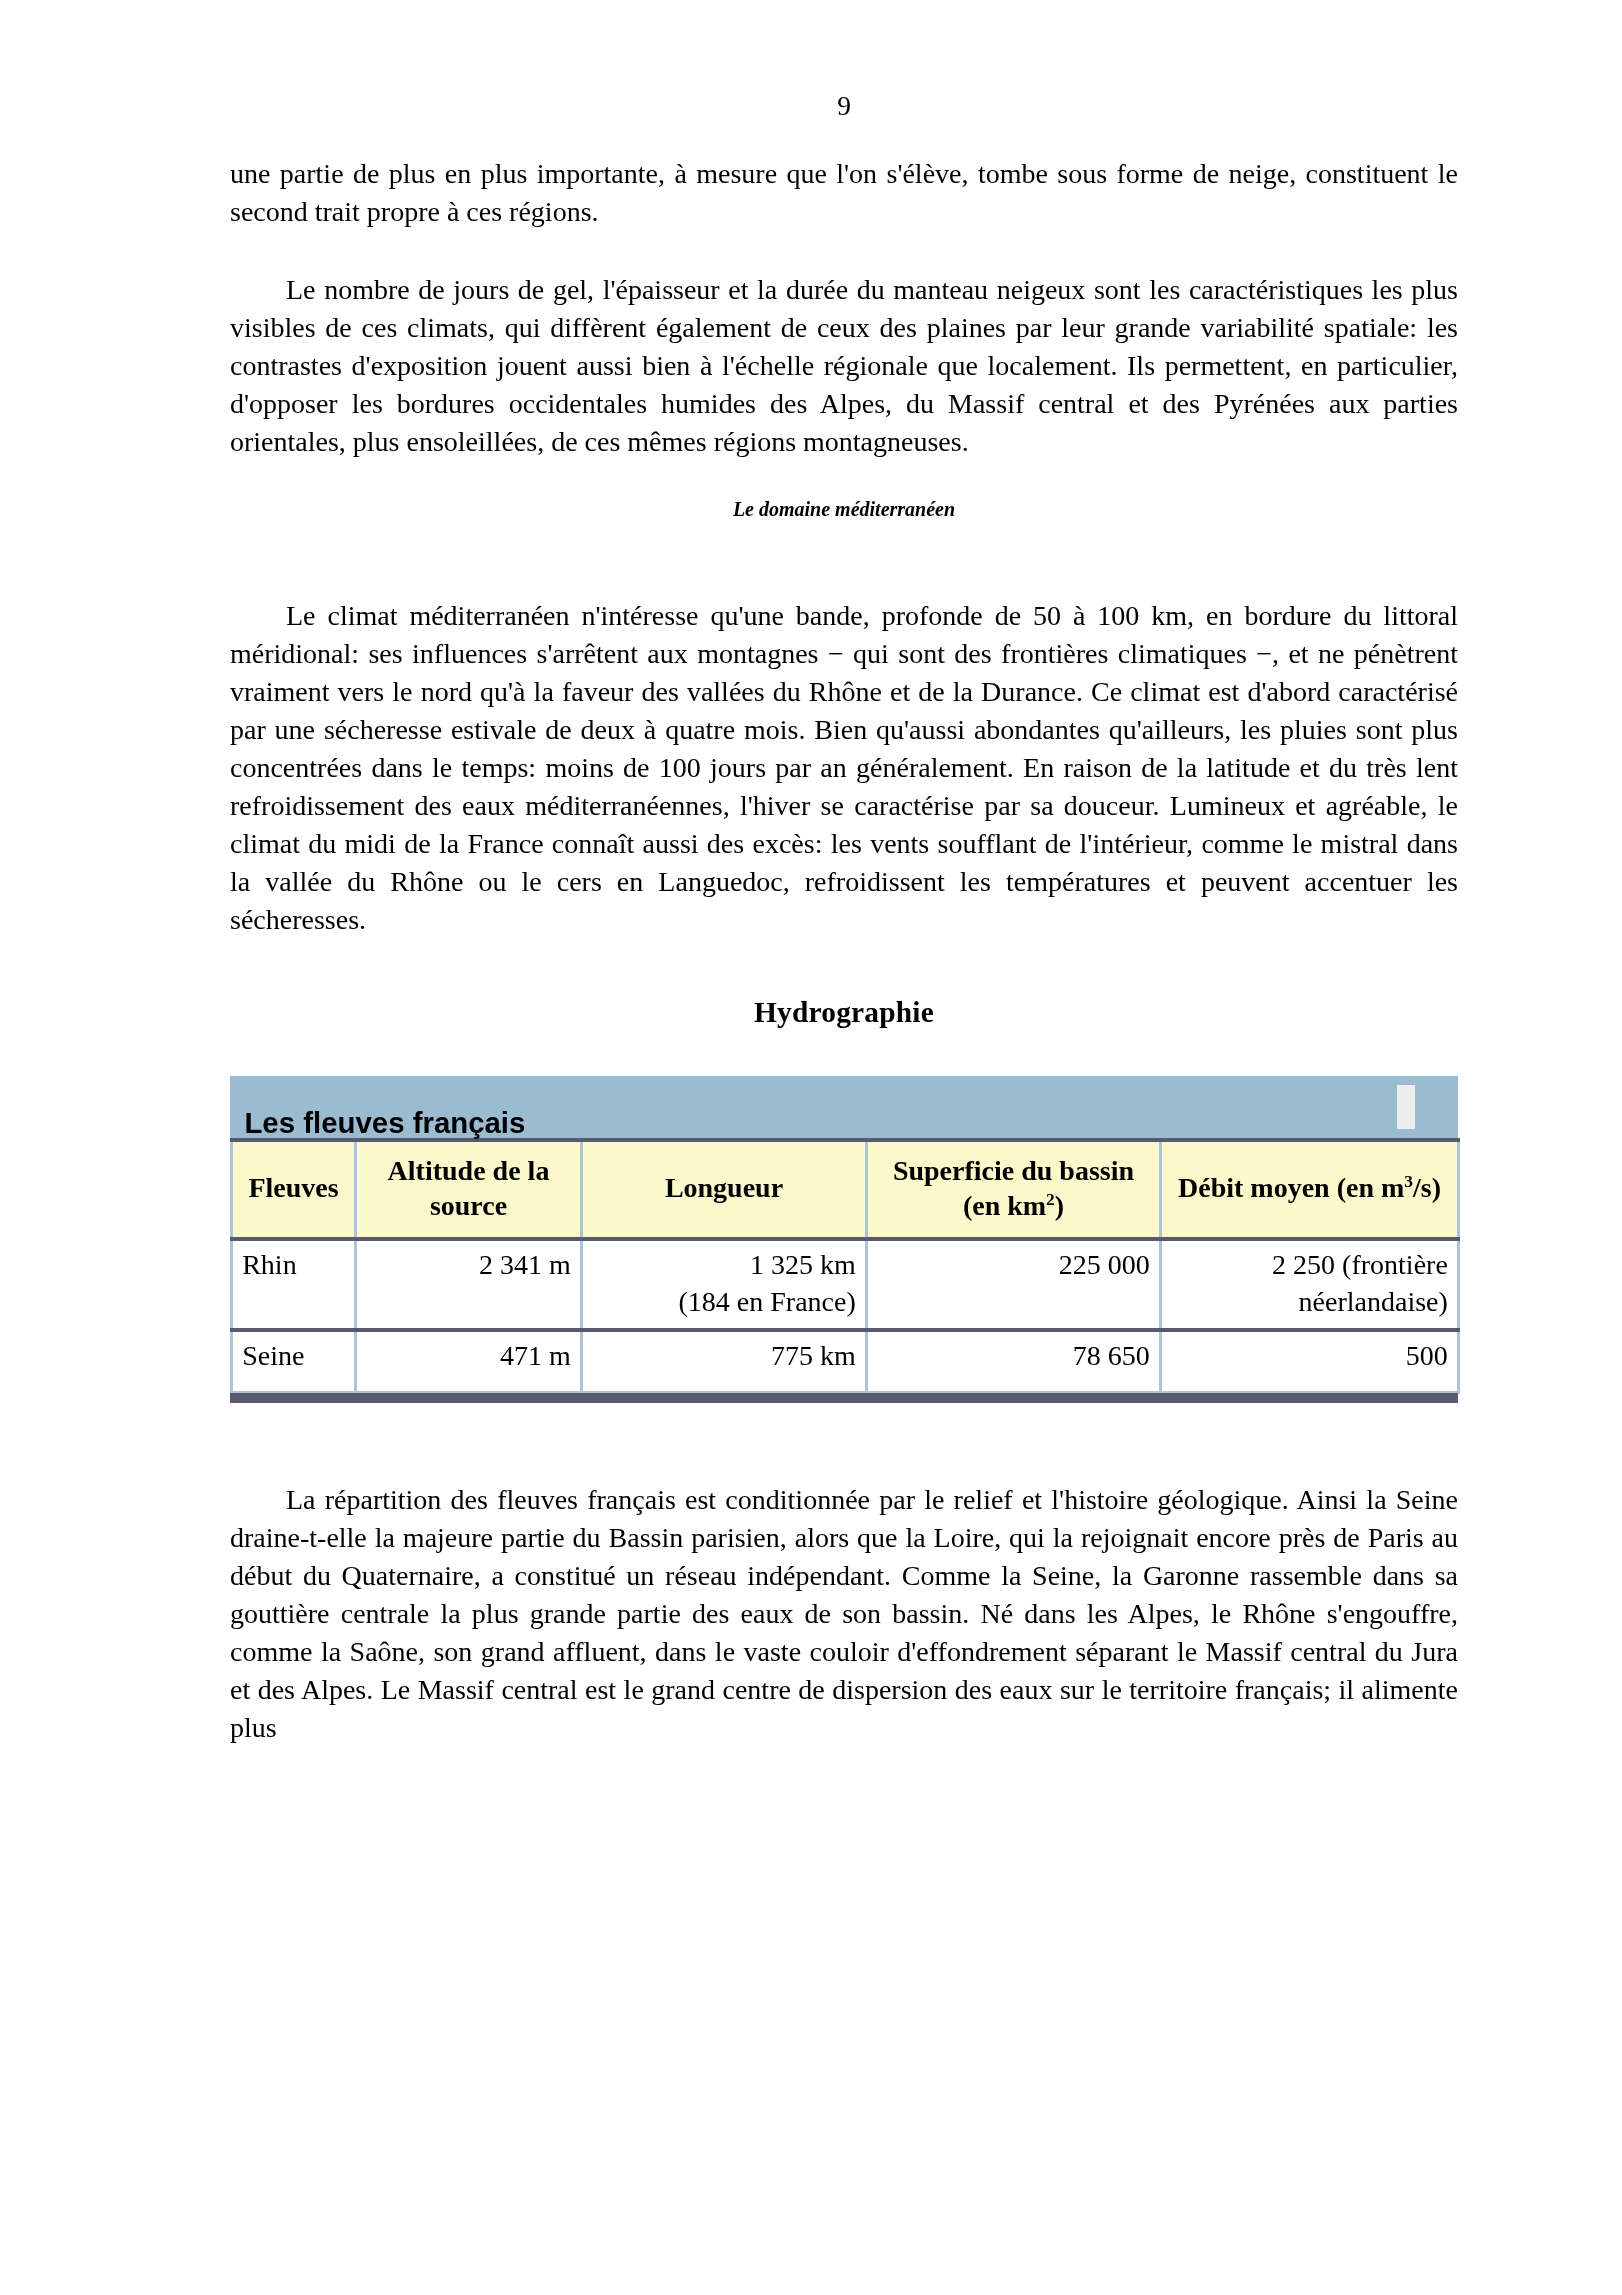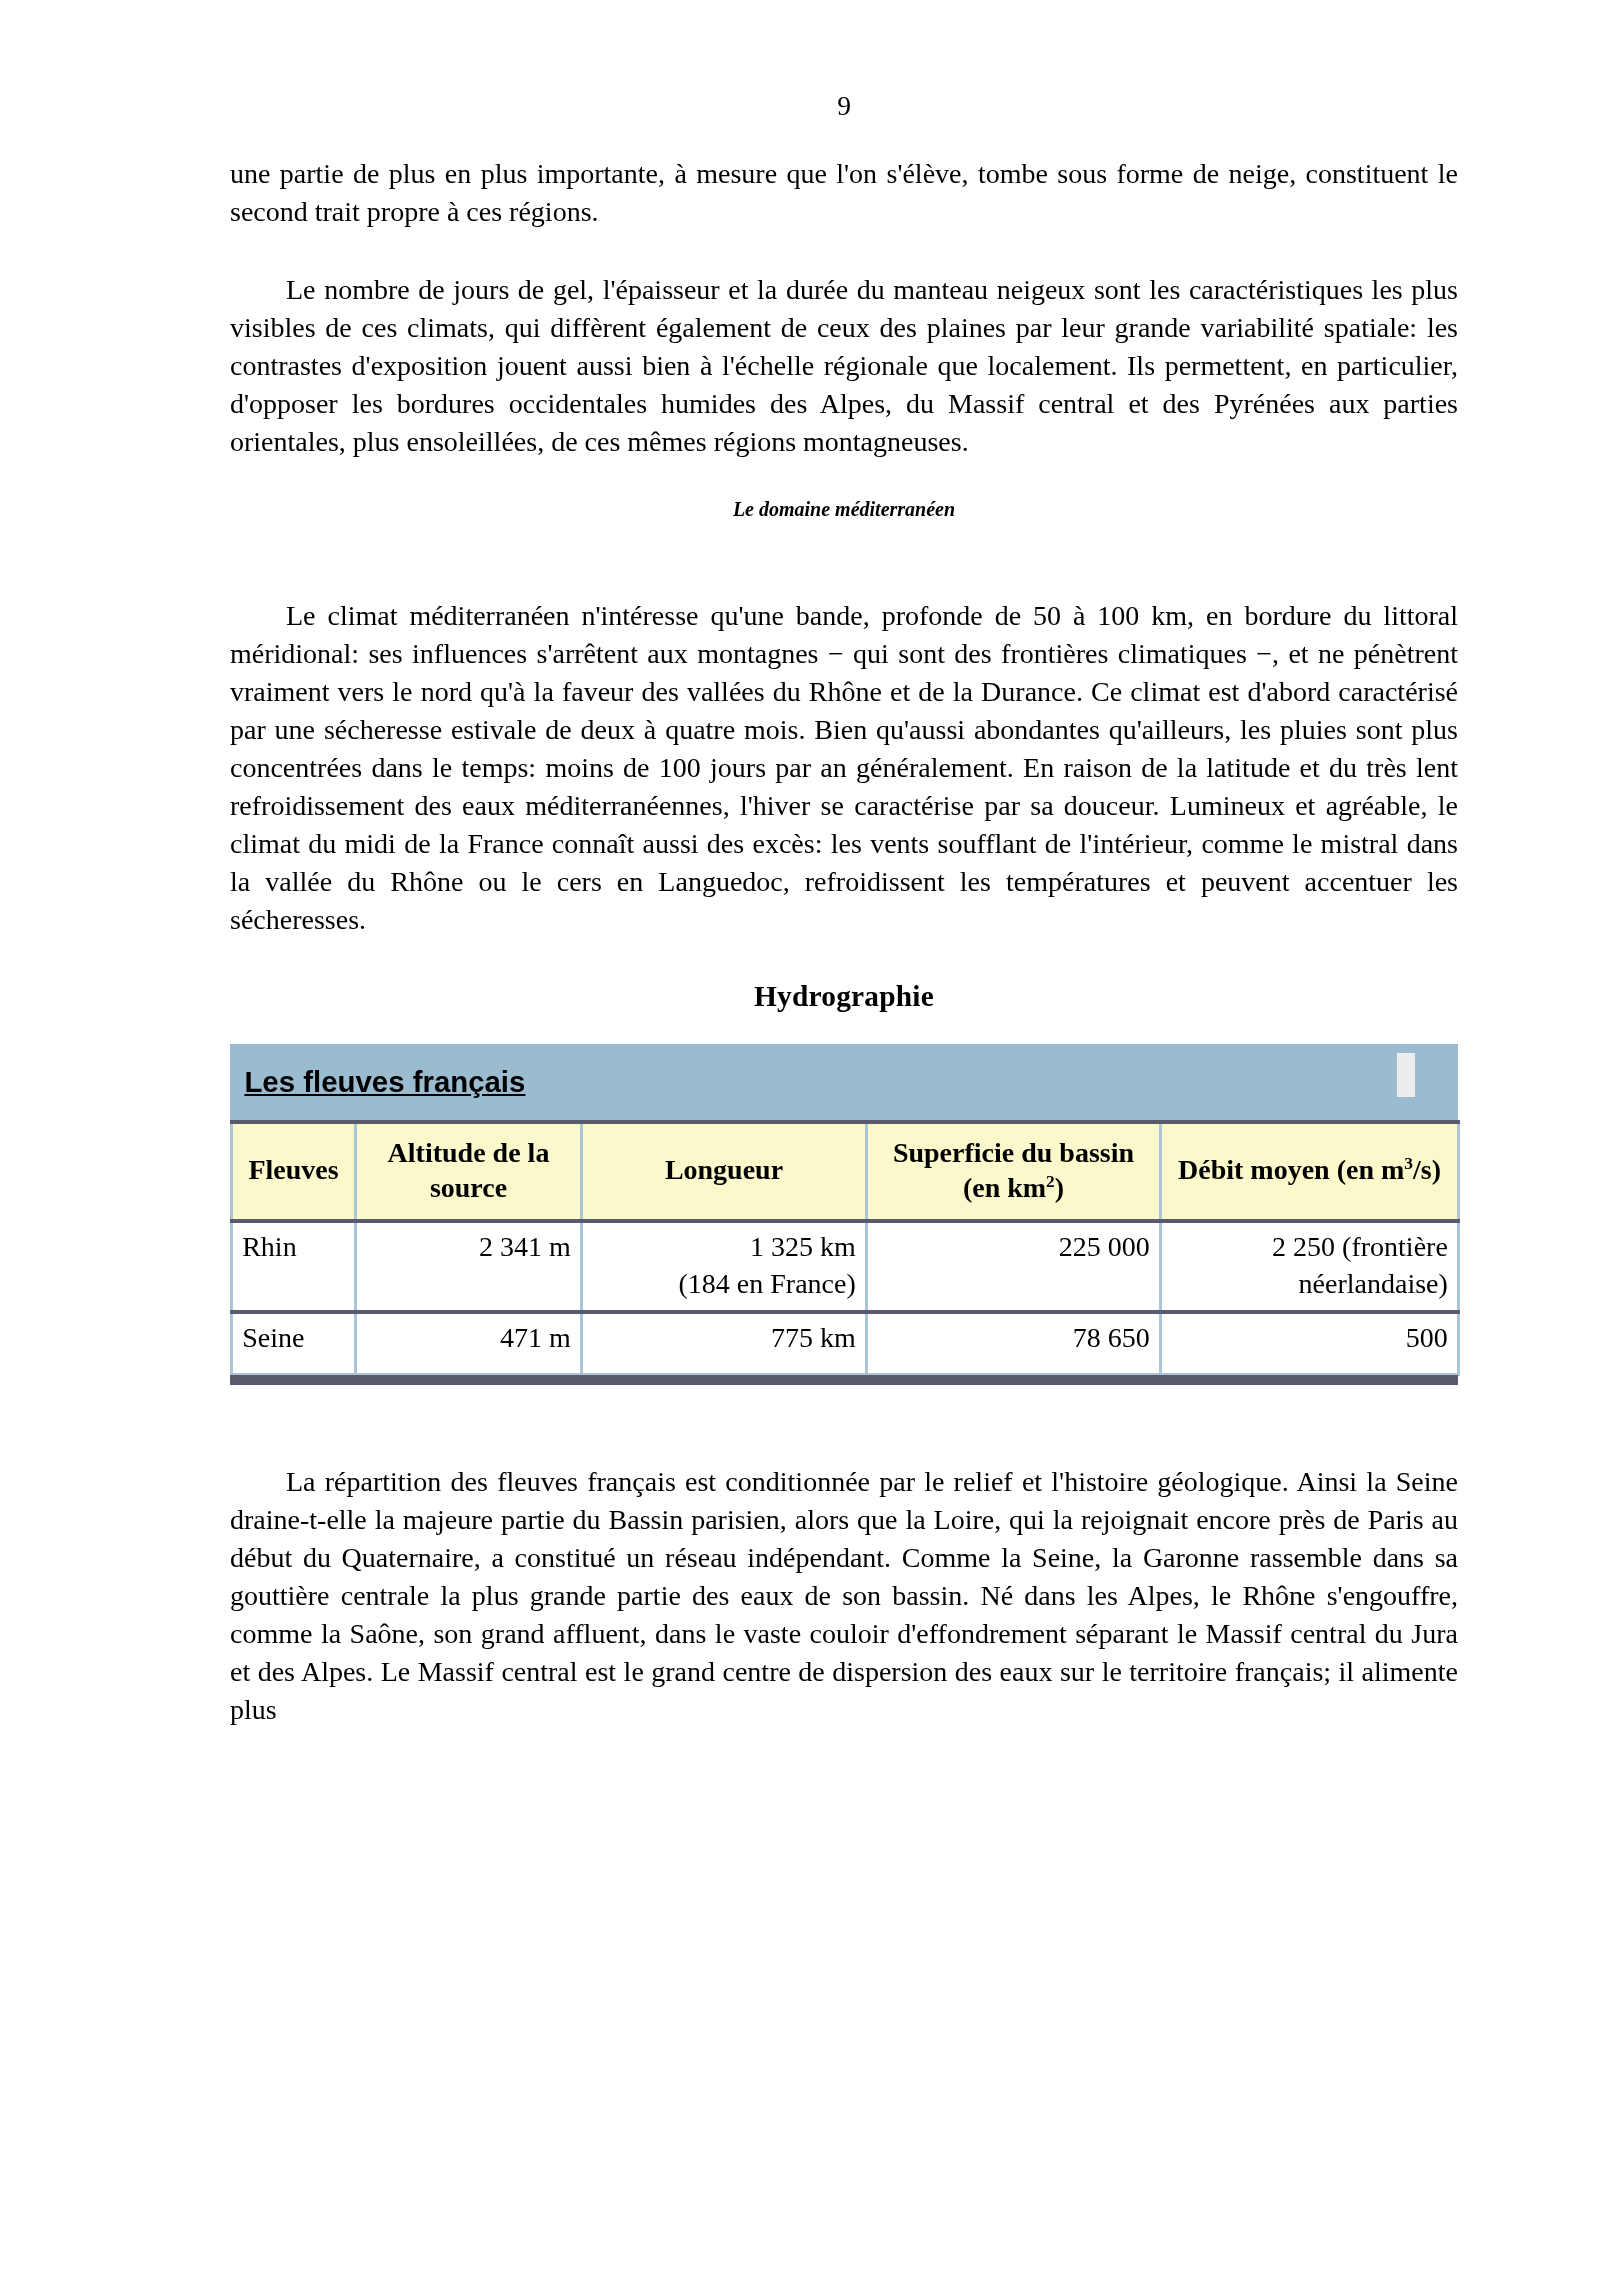--- a/index.html
+++ b/index.html
@@ -59,43 +59,42 @@
   h3.subhead {
     margin: 0;
     font-size: 20px;
     line-height: 38px;
     font-weight: bold;
     font-style: italic;
     text-align: center;
   }
 
   h2.sectionhead {
-    margin: 0;
+    margin: 16px;
     font-size: 29.4px;
     line-height: 38px;
     font-weight: bold;
     text-align: center;
     letter-spacing: 0.2px;
   }
 
   
   .table-wrap {
     width: 1228px;
     margin: 0;
   }
 
   .tbl-title {
     background: #9bbcd0;
-    height: 76px;
+    height: 62px;
     position: relative;
     box-sizing: border-box;
     padding: 0 0 0 14.4px;
     display: flex;
-    align-items: center;
-    text-decoration: underline;
+    align-items: flex-end;
   }
   .tbl-title .tt-text {
     font-family: "Liberation Sans", "DejaVu Sans", sans-serif;
     font-weight: bold;
     font-size: 29.4px;
     line-height: 1;
     color: #000;
   }
   .tbl-title .tt-mark {
     position: absolute;

